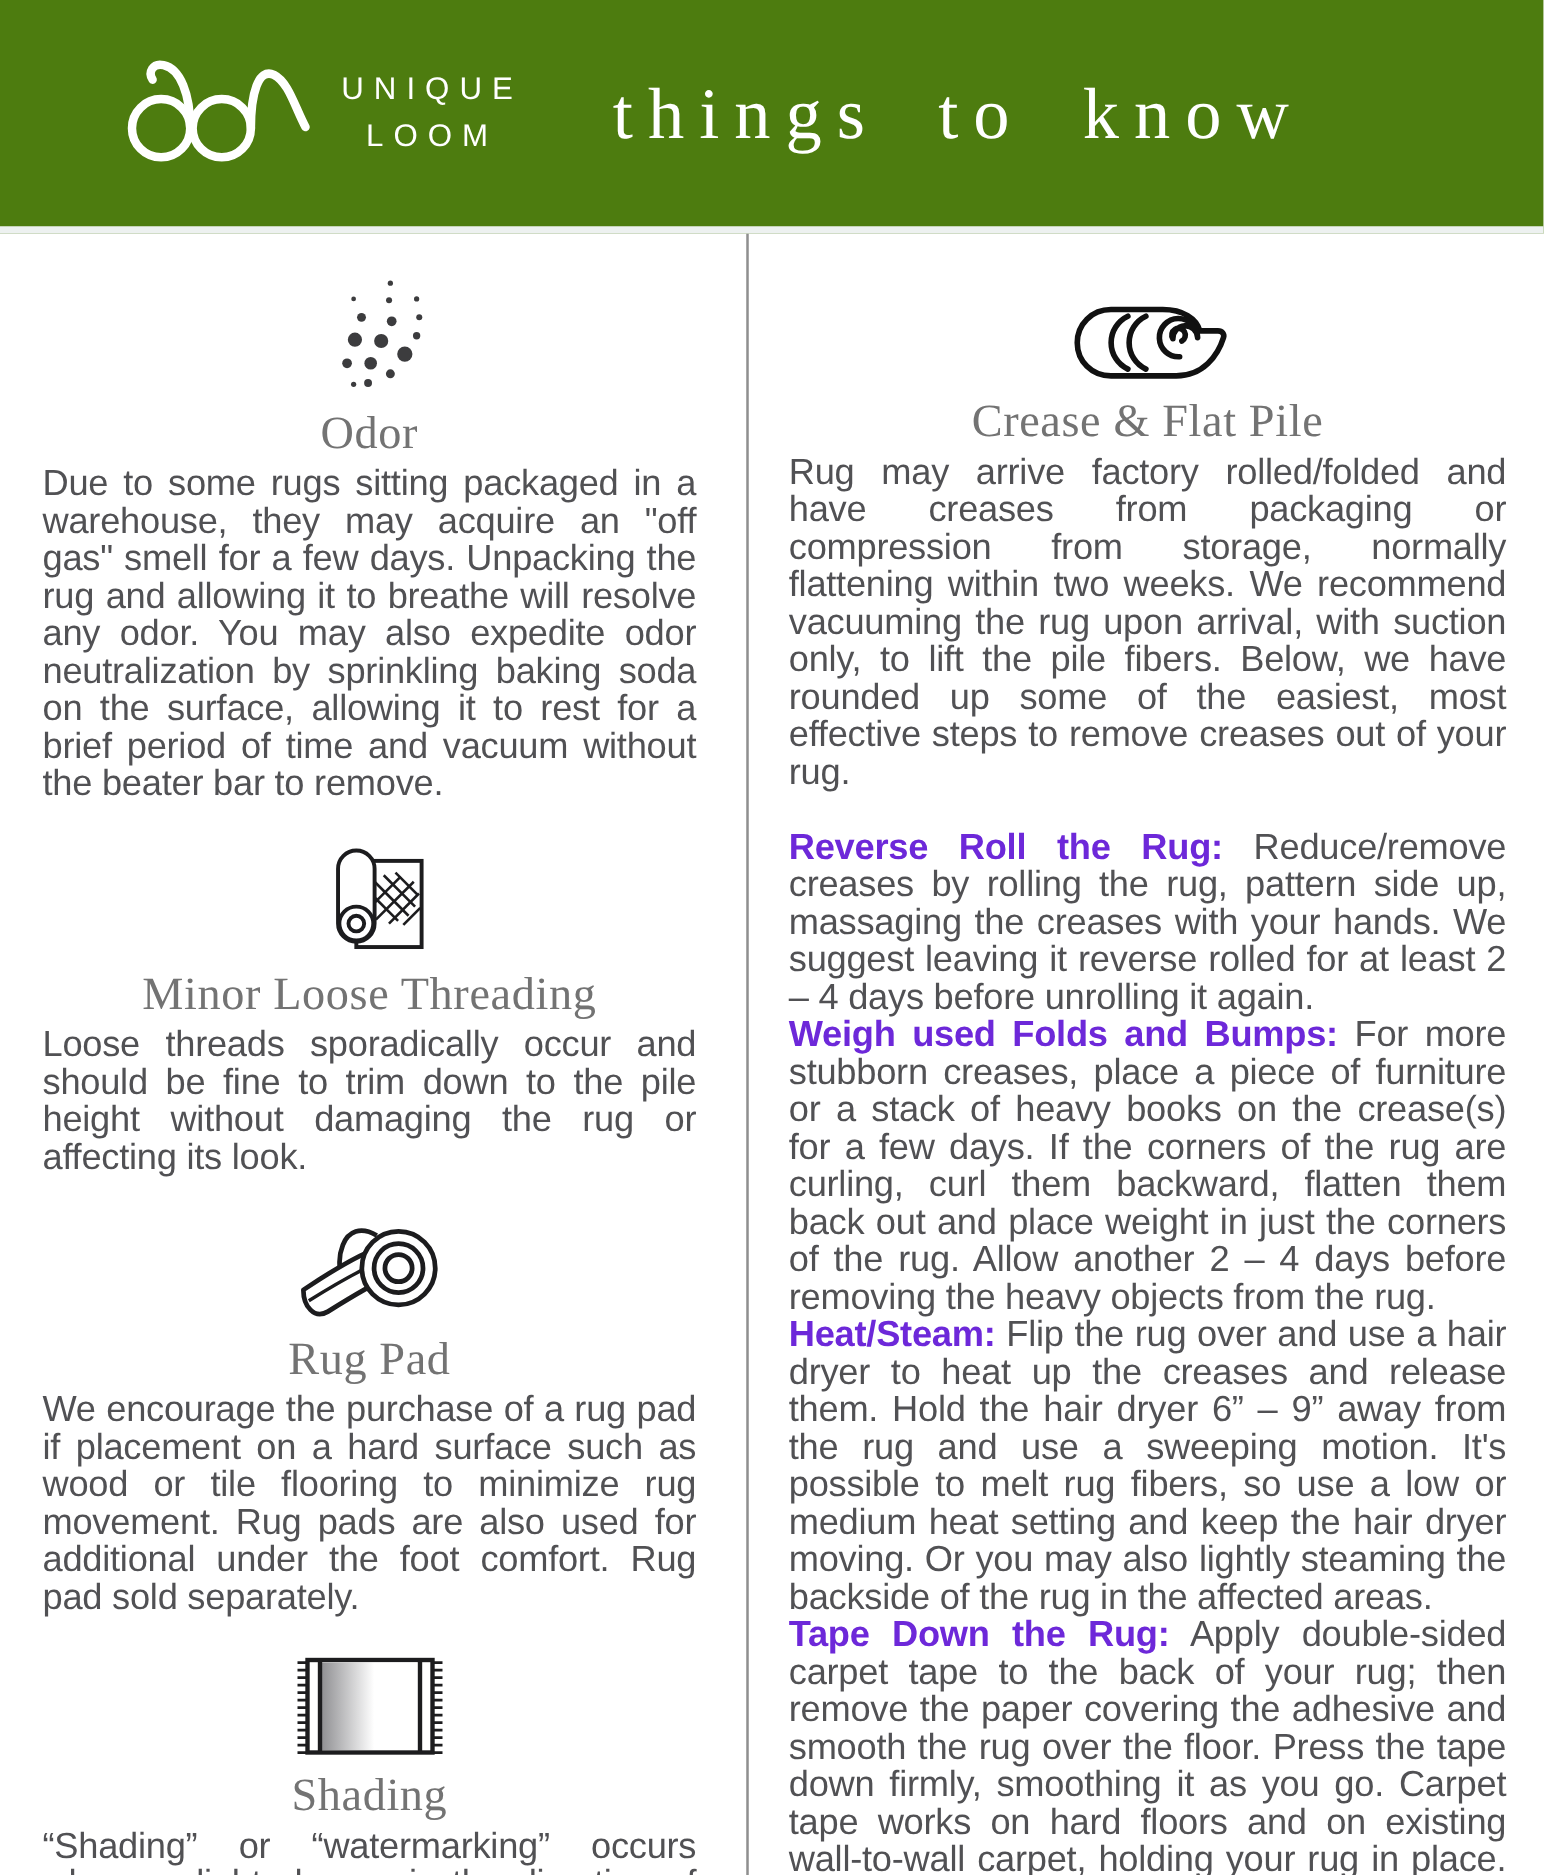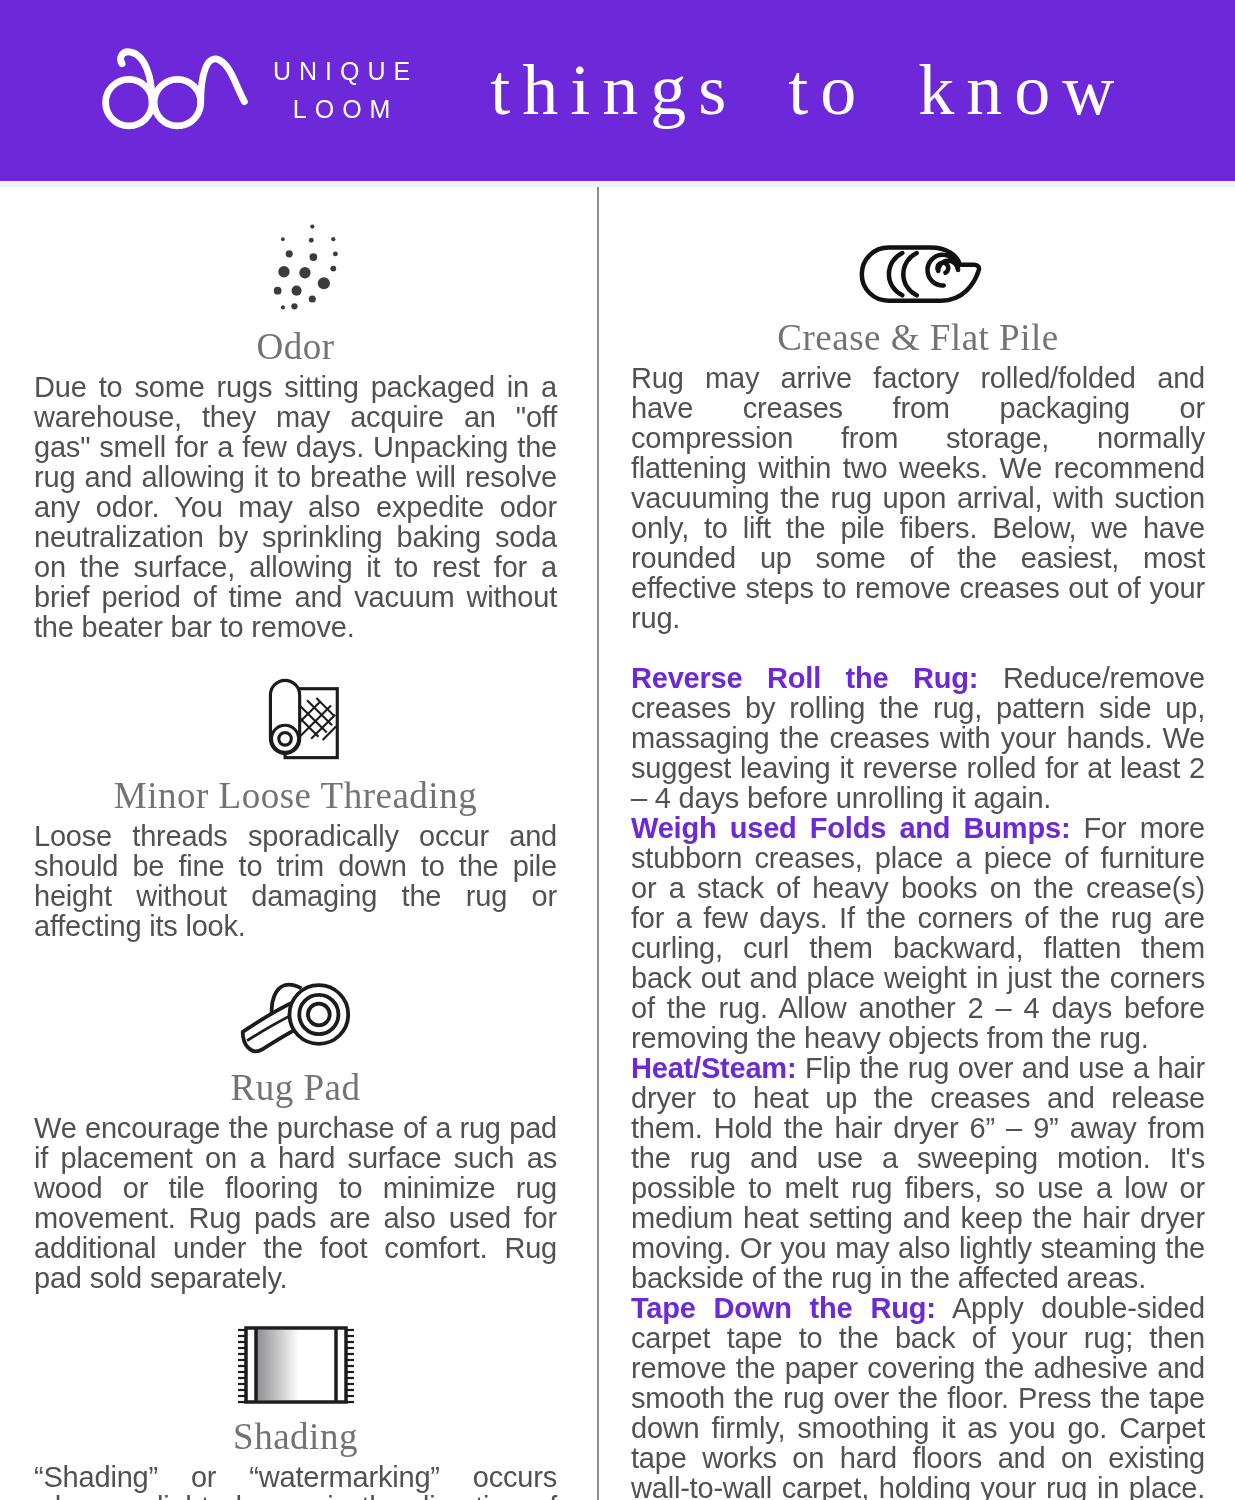--- a/index.html
+++ b/index.html
@@ -2,31 +2,31 @@
 <html><head>
 <meta charset="utf-8">
 <style>
   html,body{margin:0;padding:0;background:#fff;}
   .page{
     width:1235px;height:1500px;overflow:hidden;background:#fff;
     font-family:"Liberation Sans",sans-serif;color:#515154;position:relative;
   }
   
   .header{
-    height:181px;background:#6d28d9;display:flex;align-items:center;
+    height:181px;background:#4d7c0f;display:flex;align-items:center;
     border-bottom:6px solid #edf1f0;box-sizing:content-box;
   }
   .logo-wrap{display:flex;align-items:center;margin-left:92px;}
   .brand{
     color:#fff;font-size:25px;letter-spacing:8px;line-height:1.5;
     margin-left:16px;text-align:center;font-weight:400;
   }
   .title{
     color:#fff;font-family:"Liberation Serif",serif;font-weight:400;
-    font-size:72px;letter-spacing:12px;word-spacing:20px;margin-left:72px;white-space:nowrap;
+    font-size:58px;letter-spacing:12px;word-spacing:20px;margin-left:72px;white-space:nowrap;
   }
   
   .content{display:flex;align-items:stretch;}
   .col{box-sizing:border-box;}
   .col-left{width:597px;padding:30px 40px 0 34px;}
   .divider{width:2px;background:#8f8f8f;}
   .col-right{width:636px;padding:30px 30px 0 32px;}
   .section{margin-bottom:30px;}
   .icon-row{text-align:center;}
   .icon-row svg{display:inline-block;vertical-align:bottom;}

